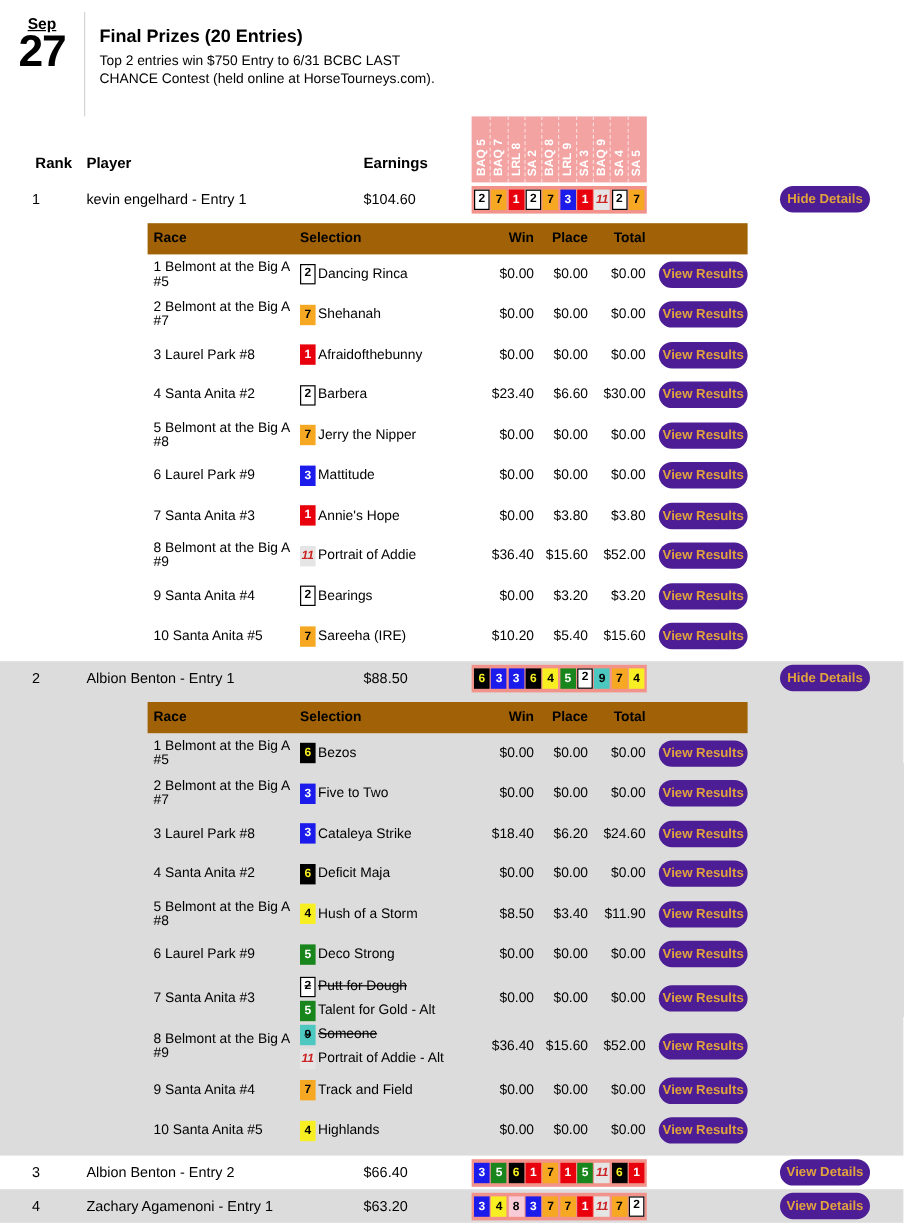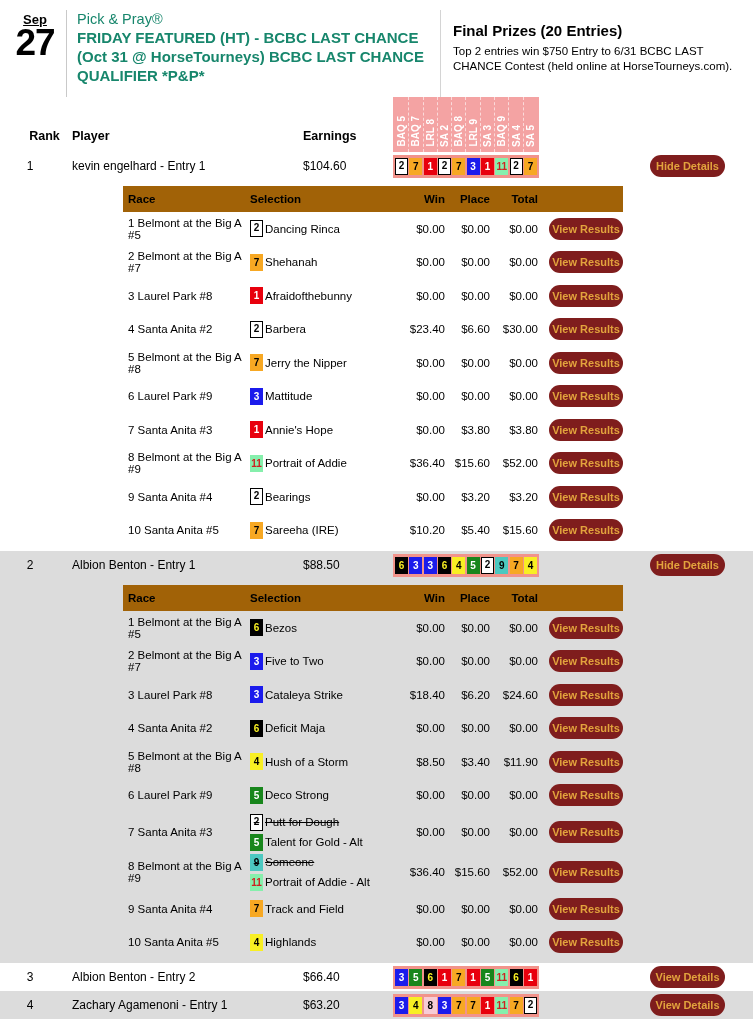--- a/index.html
+++ b/index.html
@@ -27,21 +27,21 @@
 
   
   .row-grid {
     display:grid;
     grid-template-columns:60px 233px 70px 30px 146px 1fr 75px;
     padding-right:28px;
     align-items:center;
   }
   .lb-header { height:55px; align-items:end; }
   .hdr { font-weight:bold; font-size:12.5px; padding-bottom:9px; }
-  .hdr-rank { text-align:center;margin-left:29px; }
+  .hdr-rank { text-align:right;margin-left:29px; }
   .hdr-player { padding-left:12px; }
   .hdr-earnings { padding-left:10px; }
 
   .race-labels {
     width:146px; height:55px; background:#f4a3a3;
     display:flex; padding:0 2px; overflow:hidden;
   }
   .race-label-cell {
     flex:1; display:flex; align-items:flex-end; justify-content:center;
     border-right:1px dashed rgba(255,255,255,.6);
@@ -68,26 +68,26 @@
     text-align:center; font-size:10px; font-weight:bold;
     overflow:hidden;
   }
   .chip.white  { background:#fff; color:#000; border:1.5px solid #000; line-height:13px; }
   .chip.red    { background:#e8000d; color:#fff; }
   .chip.blue   { background:#1b1bec; color:#fff; }
   .chip.orange { background:#f7a823; color:#000; }
   .chip.yellow { background:#f8ef23; color:#000; }
   .chip.green  { background:#18861c; color:#fff; }
   .chip.black  { background:#000; color:#f8ef23; }
-  .chip.grey   { background:#86efac; color:#cc2222; }
+  .chip.grey   { background:#e5e5e5; color:#cc2222;font-style:italic; }
   .chip.turquoise { background:#4cc8c0; color:#000; }
   .chip.pink   { background:#f7ccd6; color:#000; }
 
   .pill {
-    display:block; background:#7f1d1d; color:#e2a33d;
+    display:block; background:#4c1d95; color:#e2a33d;
     font-family:inherit; font-size:11px; font-weight:bold;
     border:none; border-radius:12px; width:75px; padding:5px 0;
     text-align:center; cursor:pointer;
   }
 
   
   .details { margin-left:123px; width:500px; padding-bottom:4px; }
   .detail-grid {
     display:grid;
     grid-template-columns:127px 148px 47px 45px 48px 85px;
@@ -106,24 +106,20 @@
 </head>
 <body>
 
 <div class="page">
 
   <div class="header">
     <div class="date-block">
       <div class="date-month">Sep</div>
       <div class="date-day">27</div>
     </div>
-    <div class="title-block">
-      <div class="event-type">Pick &amp; Pray®</div>
-      <div class="event-title">FRIDAY FEATURED (HT) - BCBC LAST CHANCE (Oct 31 @ HorseTourneys) BCBC LAST CHANCE QUALIFIER *P&amp;P*</div>
-    </div>
     <div class="prizes">
       <div class="prizes-title">Final Prizes (20 Entries)</div>
       <div class="prizes-text">Top 2 entries win $750 Entry to 6/31 BCBC LAST CHANCE Contest (held online at HorseTourneys.com).</div>
     </div>
   </div>
 
   <div class="row-grid lb-header">
     <div class="hdr hdr-rank">Rank</div>
     <div class="hdr hdr-player">Player</div>
     <div class="hdr hdr-earnings">Earnings</div>

